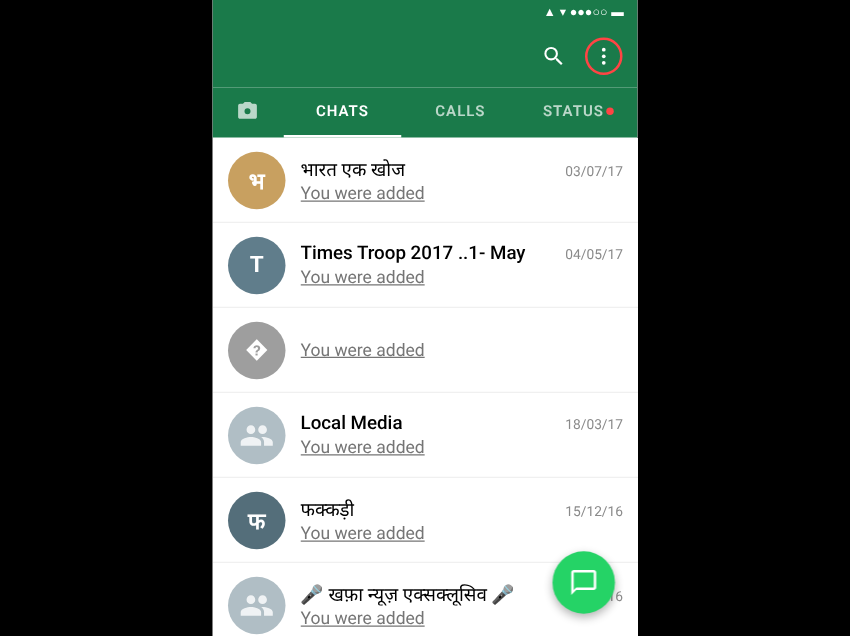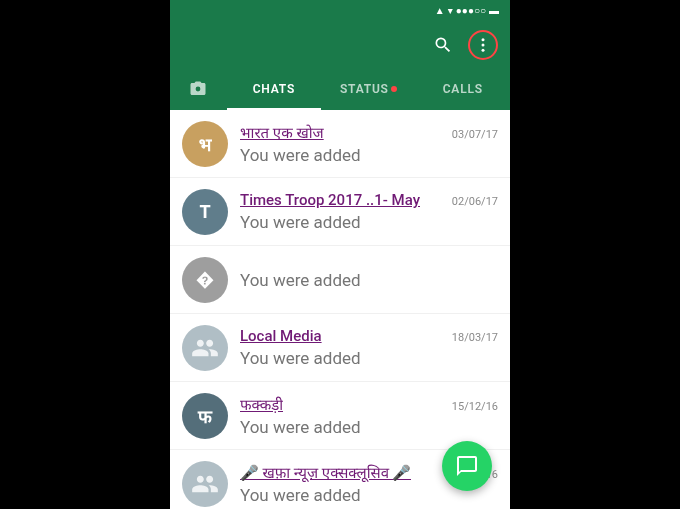--- a/index.html
+++ b/index.html
@@ -159,39 +159,39 @@
     }
     .chat-header-row {
       display: flex;
       justify-content: space-between;
       align-items: baseline;
       margin-bottom: 3px;
     }
     .chat-name {
       font-size: 15px;
       font-weight: 500;
-      color: #701a75;
+      color: #000000;
       white-space: nowrap;
       overflow: hidden;
       text-overflow: ellipsis;
       max-width: 190px;
-      text-decoration: underline;
     }
     .chat-time {
       font-size: 11px;
       color: #8a8a8a;
       flex-shrink: 0;
       margin-left: 0;
     }
     .chat-preview {
-      font-size: 17px;
+      font-size: 14px;
       color: #757575;
       white-space: nowrap;
       overflow: hidden;
       text-overflow: ellipsis;
+      text-decoration: underline;
     }
     
     .fab {
       position: absolute;
       bottom: 18px;
       right: 18px;
       width: 50px;
       height: 50px;
       background: #25d366;
       border-radius: 50%;
@@ -242,45 +242,45 @@
   <div class="tabs">
     <div class="tab tab-camera">
       <svg width="18" height="18" viewBox="0 0 24 24" fill="rgba(255,255,255,0.7)">
         <path d="M12 15.2A3.2 3.2 0 0 1 8.8 12 3.2 3.2 0 0 1 12 8.8 3.2 3.2 0 0 1 15.2 12 3.2 3.2 0 0 1 12 15.2M9 2L7.17 4H4c-1.1 0-2 .9-2 2v12c0 1.1.9 2 2 2h16c1.1 0 2-.9 2-2V6c0-1.1-.9-2-2-2h-3.17L15 2H9z"></path>
       </svg>
     </div>
     <div class="tab active">
       <span>CHATS</span>
     </div>
     <div class="tab">
+      <span>CALLS</span>
+    </div>
+    <div class="tab">
       <span>STATUS</span>
       <span class="tab-status-dot"></span>
     </div>
-    <div class="tab">
-      <span>CALLS</span>
-    </div>
   </div>
 
   <div class="chat-list" id="chat-list">
       <div class="chat-item">
         <div class="avatar" style="background: rgb(200, 160, 96); font-size: 18px; color: white; font-weight: bold;">भ</div>
         <div class="chat-content">
           <div class="chat-header-row">
             <span class="chat-name">भारत एक खोज</span>
             <span class="chat-time">03/07/17</span>
           </div>
           <div class="chat-preview">You were added</div>
         </div>
       </div>
       <div class="chat-item">
         <div class="avatar" style="background: rgb(96, 125, 139); font-size: 18px; color: white; font-weight: bold;">T</div>
         <div class="chat-content">
           <div class="chat-header-row">
             <span class="chat-name">Times Troop 2017 ..1- May</span>
-            <span class="chat-time">02/06/17</span>
+            <span class="chat-time">04/05/17</span>
           </div>
           <div class="chat-preview">You were added</div>
         </div>
       </div>
       <div class="chat-item">
         <div class="avatar" style="background: rgb(158, 158, 158); font-size: 18px; color: white; font-weight: bold;">�</div>
         <div class="chat-content">
           <div class="chat-preview">You were added</div>
         </div>
       </div>

